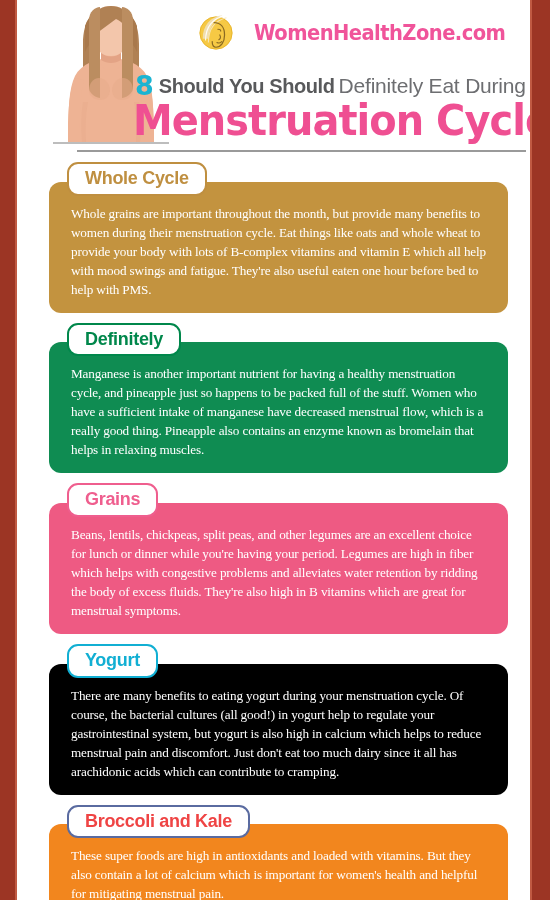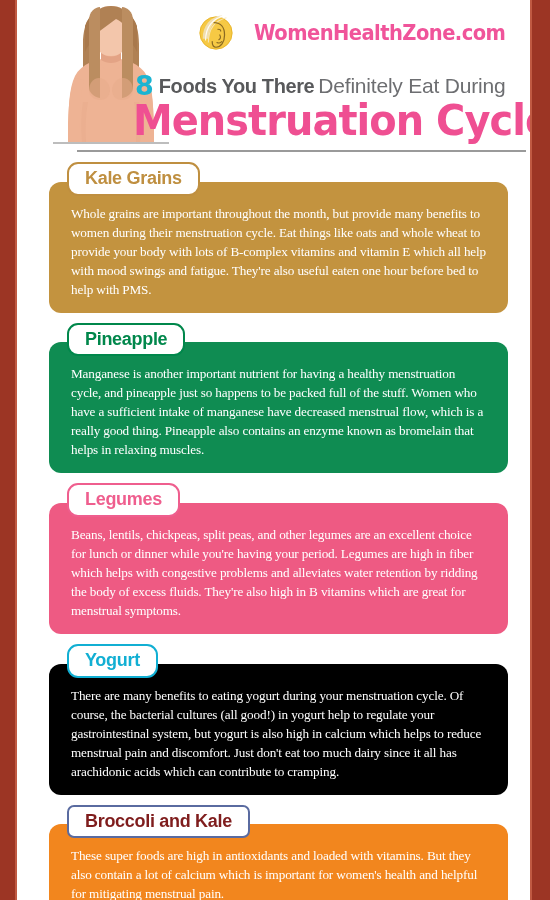--- a/index.html
+++ b/index.html
@@ -189,21 +189,21 @@
 
   .s-pine    .pill      { border-color: #00874b; color: #00874b; }
   .s-pine    .body-box  { background: #0f8c52; }
 
   .s-leg     .pill      { border-color: #ef5e8e; color: #ef5e8e; }
   .s-leg     .body-box  { background: #ee5a83; }
 
   .s-yog     .pill      { border-color: #11afd3; color: #11afd3; }
   .s-yog     .body-box  { background: #000000; }
 
-  .s-broc    .pill      { border-color: #5a6ba0; color: #7f1d1d; border-radius: 7px; }
+  .s-broc    .pill      { border-color: #5a6ba0; color: #ef4444; }
   .s-broc    .body-box  { background: #f2861e; }
 
   .section.s-broc .body-box {
     padding-bottom: 30px;
   }
 </style>
 </head>
 <body>
 
 <div id="page">
@@ -254,41 +254,41 @@
           <path d="M12 30 C12 16 19 7 31 4" fill="none" stroke="#f7e7bb" stroke-width="1.2" opacity="0.9"></path>
           <path d="M18 9 C25 9 29 14 29 22 C29 30 25 35 20 35 C17 35 16 32 16 29" fill="none" stroke="#8a6a22" stroke-width="1.3" stroke-linecap="round"></path>
           <path d="M22 16 C24 16 25 17 25 18" fill="none" stroke="#8a6a22" stroke-width="1.2" stroke-linecap="round"></path>
           <path d="M24 22 C25 24 25 26 23 27" fill="none" stroke="#8a6a22" stroke-width="1.2" stroke-linecap="round"></path>
           <path d="M21 30 C23 31 25 30 26 29" fill="none" stroke="#8a6a22" stroke-width="1.2" stroke-linecap="round"></path>
         </svg>
         <div class="logo-text">WomenHealthZone.com</div>
       </div>
 
       <div class="headline">
-        <span class="num">8</span><span style="display:inline-block;width:5px"></span><span class="bold-part">Foods You There</span><span style="display:inline-block;width:4px"></span><span class="light-part">Definitely Eat During</span>
+        <span class="num">8</span><span style="display:inline-block;width:5px"></span><span class="bold-part">Should You Should</span><span style="display:inline-block;width:4px"></span><span class="light-part">Definitely Eat During</span>
       </div>
 
       <div class="title-main">Menstruation Cycle</div>
       <div class="title-rule"></div>
     </div>
 
     <div class="sections">
 
       <div class="section s-grains">
-        <div class="pill">Kale Grains</div>
+        <div class="pill">Whole Cycle</div>
         <div class="body-box">Whole grains are important throughout the month, but provide many benefits to women during their menstruation cycle. Eat things like oats and whole wheat to provide your body with lots of B-complex vitamins and vitamin E which all help with mood swings and fatigue. They're also useful eaten one hour before bed to help with PMS.</div>
       </div>
 
       <div class="section s-pine">
-        <div class="pill">Pineapple</div>
+        <div class="pill">Definitely</div>
         <div class="body-box">Manganese is another important nutrient for having a healthy menstruation cycle, and pineapple just so happens to be packed full of the stuff. Women who have a sufficient intake of manganese have decreased menstrual flow, which is a really good thing. Pineapple also contains an enzyme known as bromelain that helps in relaxing muscles.</div>
       </div>
 
       <div class="section s-leg">
-        <div class="pill">Legumes</div>
+        <div class="pill">Grains</div>
         <div class="body-box">Beans, lentils, chickpeas, split peas, and other legumes are an excellent choice for lunch or dinner while you're having your period. Legumes are high in fiber which helps with congestive problems and alleviates water retention by ridding the body of excess fluids. They're also high in B vitamins which are great for menstrual symptoms.</div>
       </div>
 
       <div class="section s-yog">
         <div class="pill">Yogurt</div>
         <div class="body-box">There are many benefits to eating yogurt during your menstruation cycle. Of course, the bacterial cultures (all good!) in yogurt help to regulate your gastrointestinal system, but yogurt is also high in calcium which helps to reduce menstrual pain and discomfort. Just don't eat too much dairy since it all has arachidonic acids which can contribute to cramping.</div>
       </div>
 
       <div class="section s-broc">
         <div class="pill">Broccoli and Kale</div>

